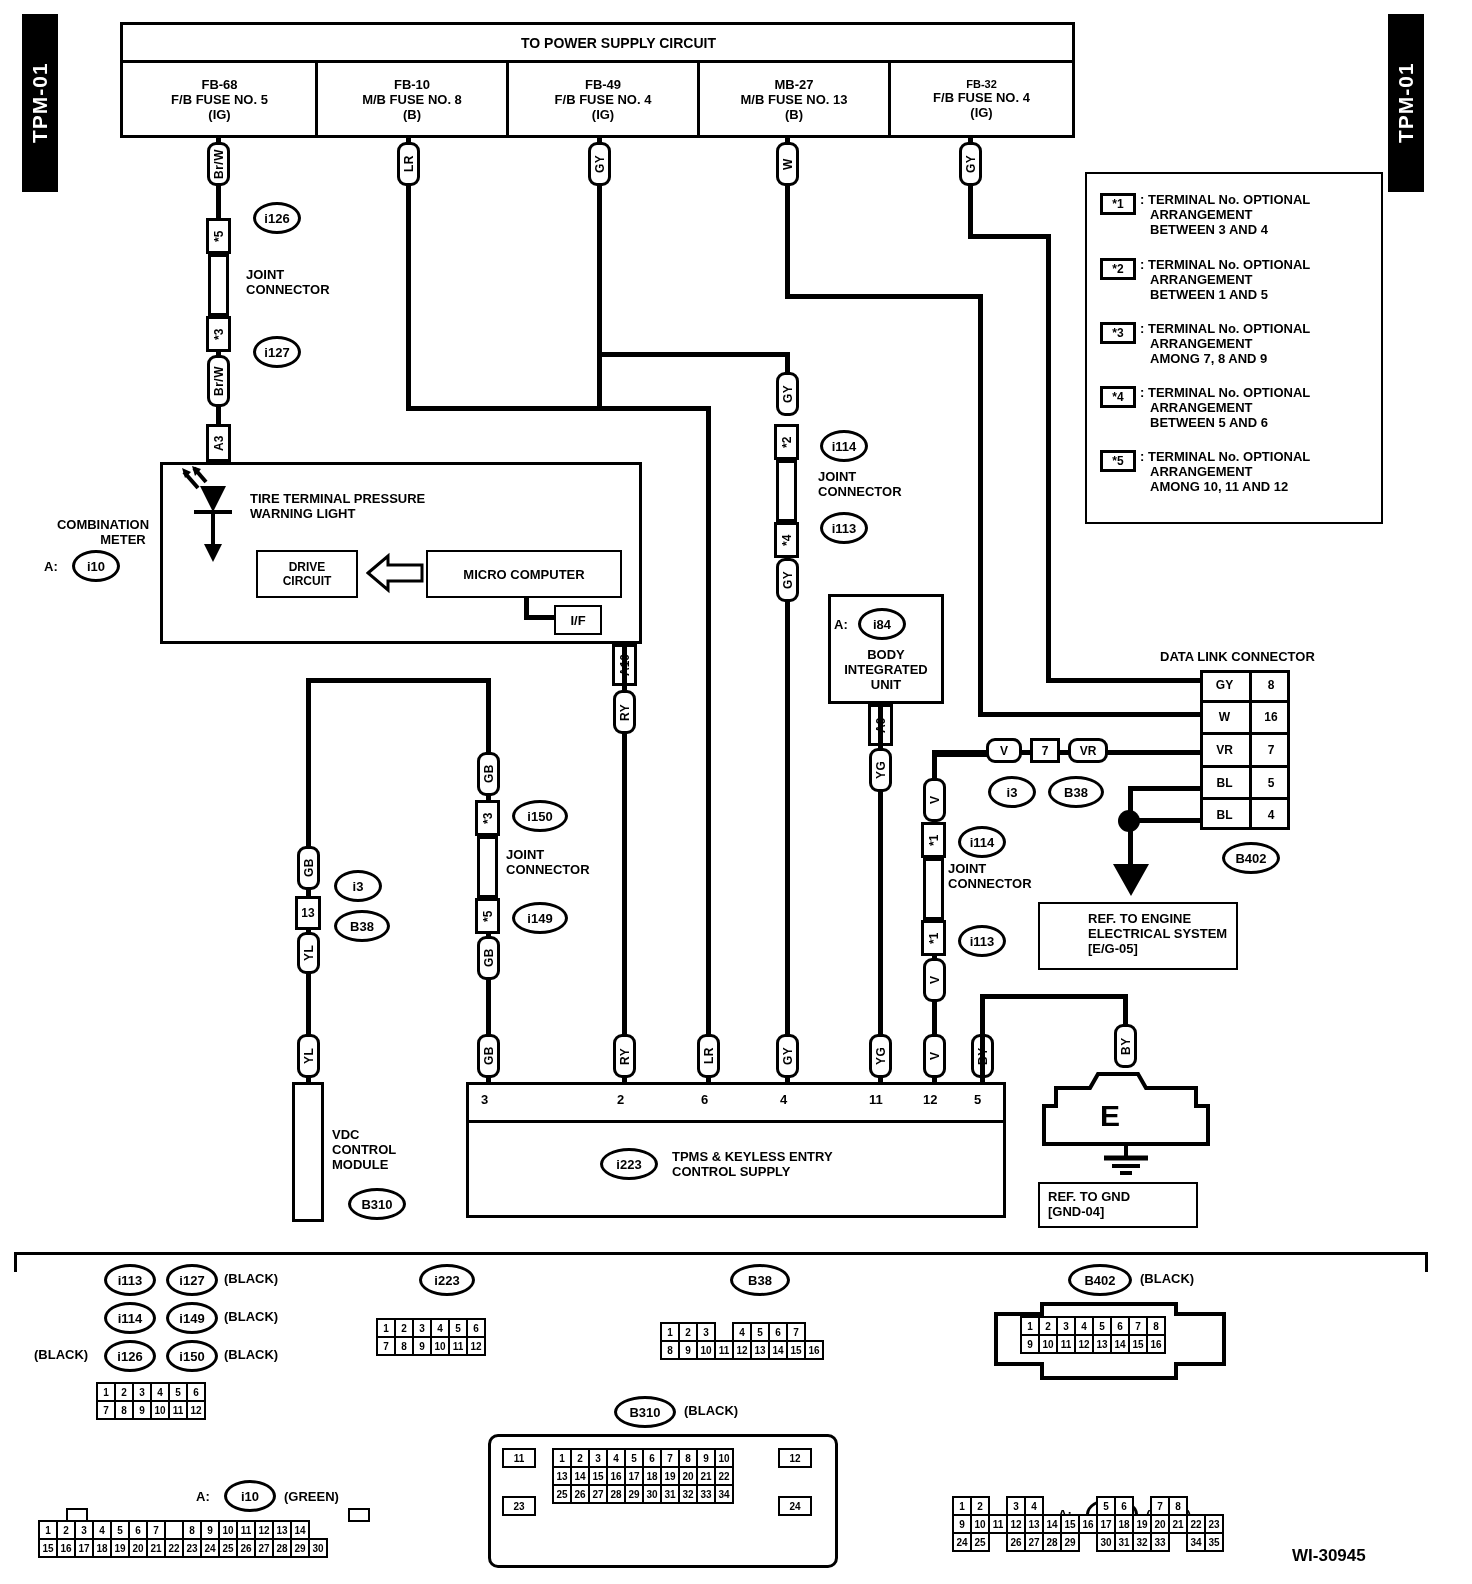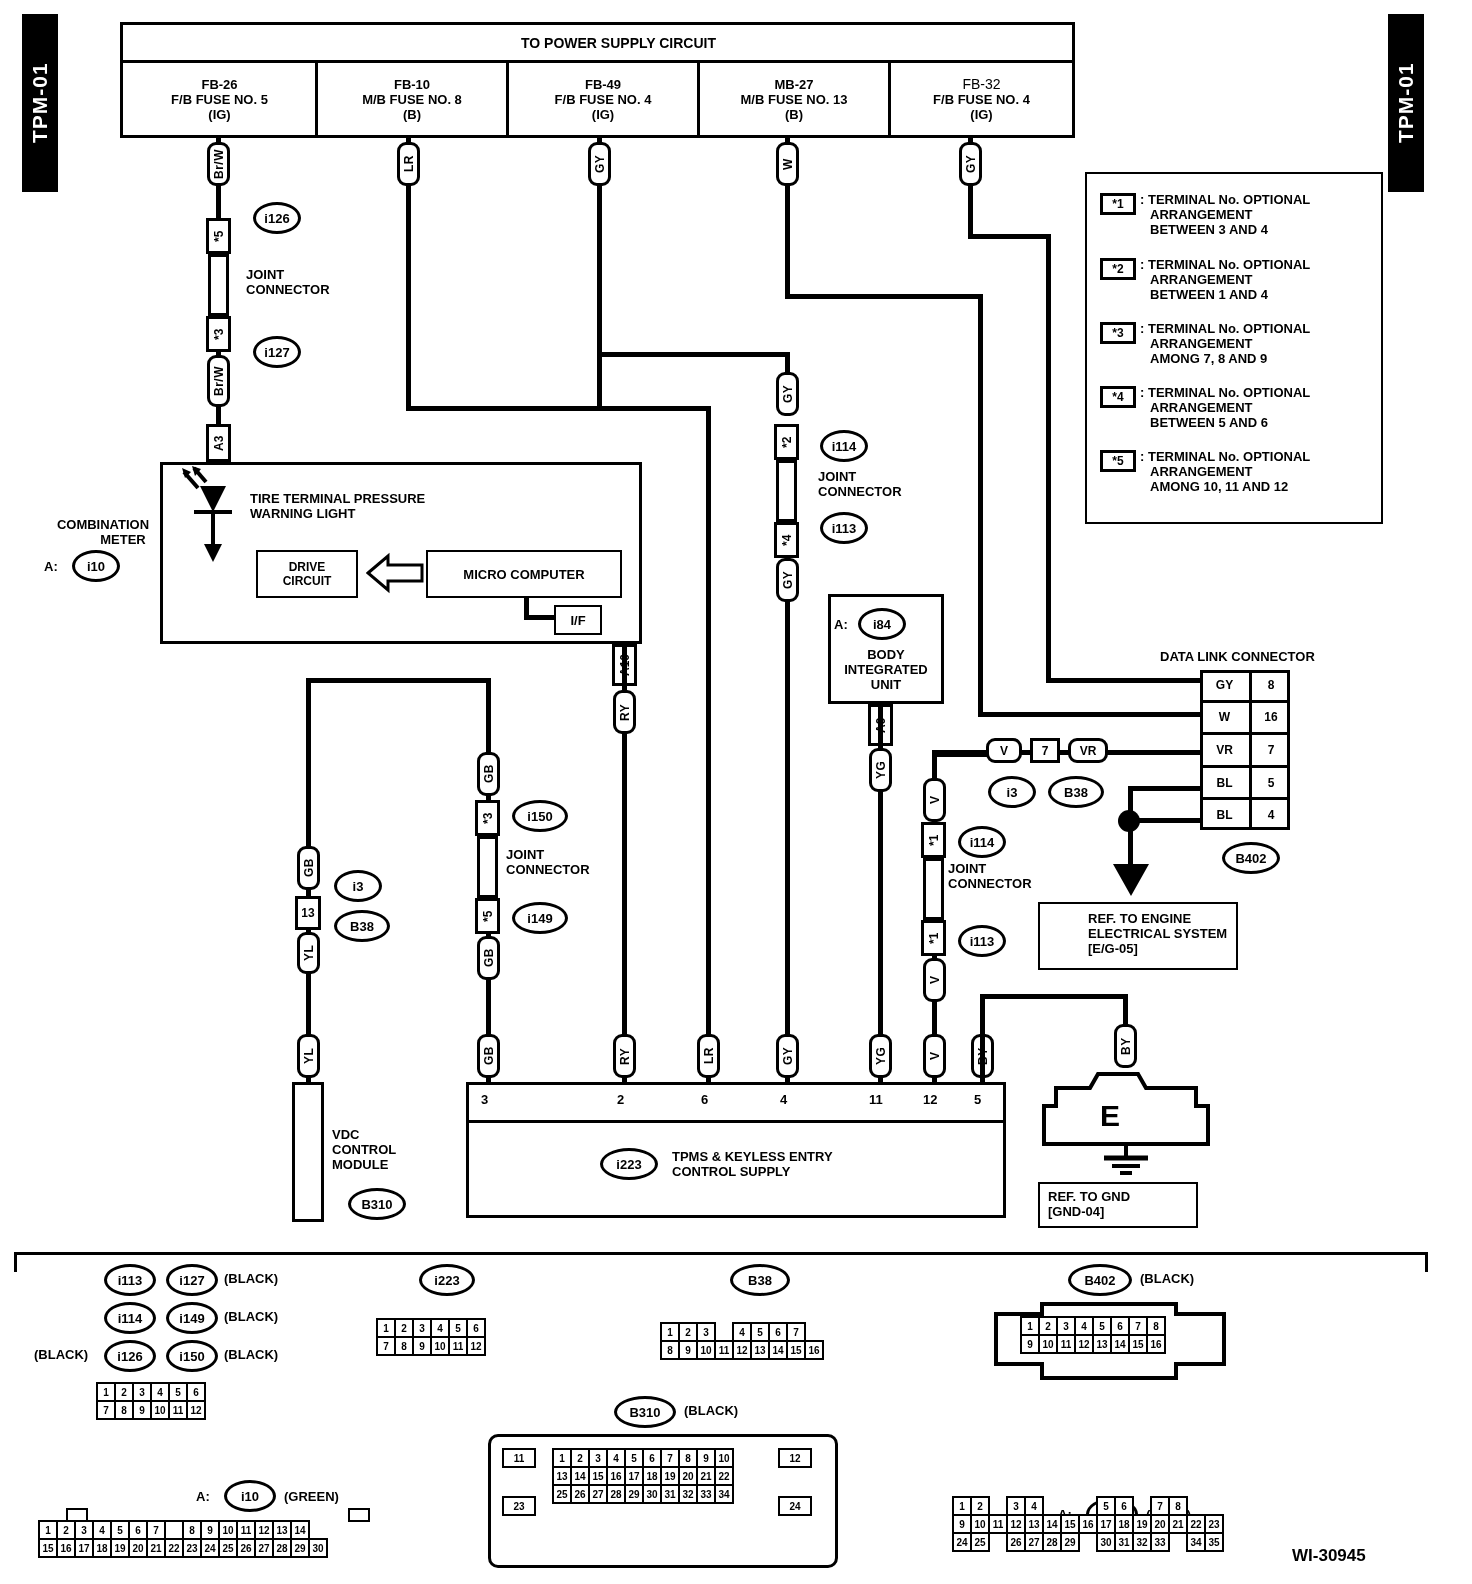--- a/index.html
+++ b/index.html
@@ -116,41 +116,41 @@
 <div id="root">
 
   <div class="side-tab left">TPM-01</div>
   <div class="side-tab right">TPM-01</div>
 
   <div class="bx" style="left:120px;top:22px;width:955px;height:116px;"></div>
   <div class="abs ctr" style="left:120px;top:26px;width:955px;height:34px;font-size:14px;font-weight:bold;padding-left:42px;">TO POWER SUPPLY CIRCUIT</div>
   <div class="hr" style="left:120px;top:60px;width:955px;"></div>
 
   <div class="abs" style="left:124px;top:62px;width:191px;height:74px;display:flex;flex-direction:column;align-items:center;justify-content:center;">
-    <div style="font-size:13px;font-weight:bold">FB-26</div>
+    <div style="font-size:13px;font-weight:bold">FB-68</div>
     <div style="font-size:13px;font-weight:bold">F/B FUSE NO. 5</div>
     <div style="font-size:13px;font-weight:bold">(IG)</div>
   </div>
   <div class="abs" style="left:315px;top:62px;width:191px;height:74px;display:flex;flex-direction:column;align-items:center;justify-content:center;border-left:3px solid #000;">
     <div style="font-size:13px;font-weight:bold">FB-10</div>
     <div style="font-size:13px;font-weight:bold">M/B FUSE NO. 8</div>
     <div style="font-size:13px;font-weight:bold">(B)</div>
   </div>
   <div class="abs" style="left:506px;top:62px;width:191px;height:74px;display:flex;flex-direction:column;align-items:center;justify-content:center;border-left:3px solid #000;">
     <div style="font-size:13px;font-weight:bold">FB-49</div>
     <div style="font-size:13px;font-weight:bold">F/B FUSE NO. 4</div>
     <div style="font-size:13px;font-weight:bold">(IG)</div>
   </div>
   <div class="abs" style="left:697px;top:62px;width:191px;height:74px;display:flex;flex-direction:column;align-items:center;justify-content:center;border-left:3px solid #000;">
     <div style="font-size:13px;font-weight:bold">MB-27</div>
     <div style="font-size:13px;font-weight:bold">M/B FUSE NO. 13</div>
     <div style="font-size:13px;font-weight:bold">(B)</div>
   </div>
   <div class="abs" style="left:888px;top:62px;width:184px;height:74px;display:flex;flex-direction:column;align-items:center;justify-content:center;border-left:3px solid #000;">
-    <div style="font-size:14px;font-weight:normal">FB-32</div>
+    <div style="font-size:11px;font-weight:bold">FB-32</div>
     <div style="font-size:13px;font-weight:bold">F/B FUSE NO. 4</div>
     <div style="font-size:13px;font-weight:bold">(IG)</div>
   </div>
 
   <div class="w wv" style="left:216px;top:138px;height:80px;"></div>
   <div class="w wv" style="left:406px;top:138px;height:272px;"></div>
   <div class="w wv" style="left:597px;top:138px;height:272px;"></div>
   <div class="w wv" style="left:785px;top:138px;height:160px;"></div>
   <div class="w wv" style="left:968px;top:138px;height:100px;"></div>
 
@@ -165,21 +165,21 @@
   <div class="txt" style="left:1140px;top:193px;width:238px;">
     <span>: </span><span>TERMINAL No. OPTIONAL</span><br>
     <span style="margin-left:10px">ARRANGEMENT</span><br>
     <span style="margin-left:10px">BETWEEN 3 AND 4</span>
   </div>
 
   <div class="sq-h" style="left:1100px;top:258px;width:36px;height:22px;">*2</div>
   <div class="txt" style="left:1140px;top:258px;width:238px;">
     <span>: </span><span>TERMINAL No. OPTIONAL</span><br>
     <span style="margin-left:10px">ARRANGEMENT</span><br>
-    <span style="margin-left:10px">BETWEEN 1 AND 4</span>
+    <span style="margin-left:10px">BETWEEN 1 AND 5</span>
   </div>
 
   <div class="sq-h" style="left:1100px;top:322px;width:36px;height:22px;">*3</div>
   <div class="txt" style="left:1140px;top:322px;width:238px;">
     <span>: </span><span>TERMINAL No. OPTIONAL</span><br>
     <span style="margin-left:10px">ARRANGEMENT</span><br>
     <span style="margin-left:10px">AMONG 7, 8 AND 9</span>
   </div>
 
   <div class="sq-h" style="left:1100px;top:386px;width:36px;height:22px;">*4</div>

